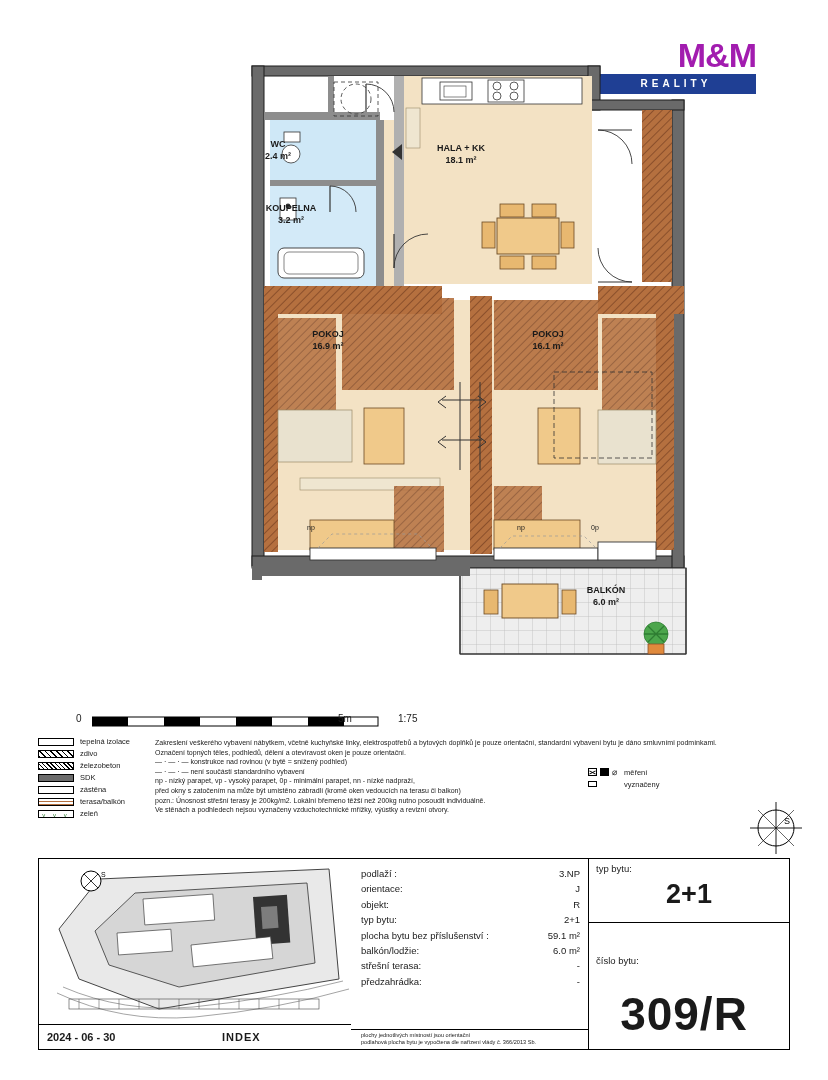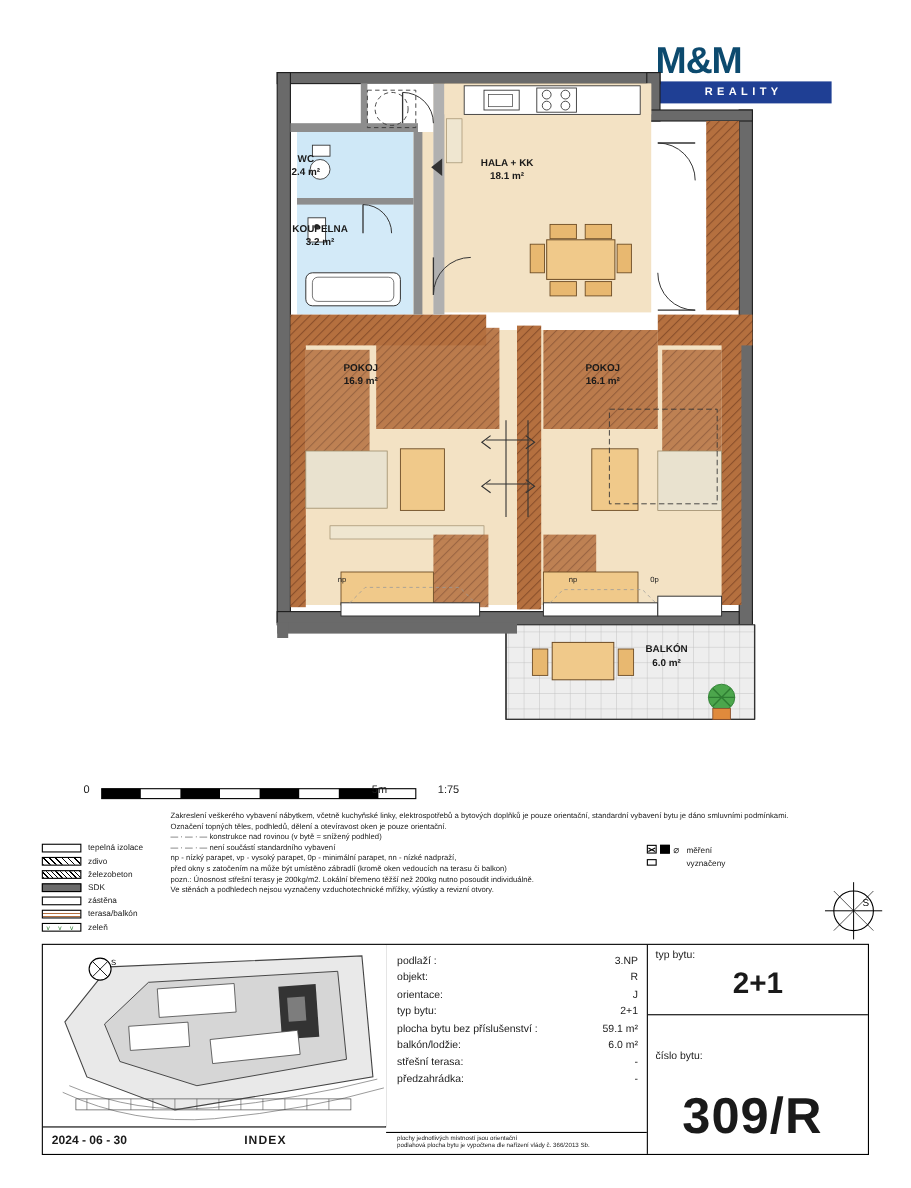--- a/index.html
+++ b/index.html
@@ -11,22 +11,22 @@
     color: #1a1a1a;
     position: relative;
     overflow: hidden;
   }
 
   
   .logo {
     position:absolute; left:596px; top:38px; width:160px; height:60px;
   }
   .logo-top {
-    background:#ffffff; color:#0c4a6e; font-weight:bold; font-size:34px;
-    letter-spacing:-1px; text-align:left; line-height:34px; height:36px;
+    background:#ffffff; color:#a21caf; font-weight:bold; font-size:34px;
+    letter-spacing:-1px; text-align:right; line-height:34px; height:36px;
   }
   .logo-bottom {
     background:#1f3f94; color:#ffffff; font-size:10px; font-weight:bold;
     letter-spacing:4px; text-align:center; line-height:20px; height:20px;
   }
 
   
   .plan { position:absolute; left:10px; top:0; width:828px; height:690px;padding-left:32px; }
 
   .room-label {
@@ -35,21 +35,21 @@
   }
   .room-label .area { font-weight:bold; font-size:9px; }
 
   .tiny { font-size:7px; }
 
   
   .scalebar { position:absolute; left:40px; top:715px; width:400px; height:22px; }
   .scalebar .lbl { position:absolute; font-size:10px; top:-2px; }
 
   
-  .legend { position:absolute; left:38px; top:736px; width:110px; font-size:7.5px;margin-top:29px; }
+  .legend { position:absolute; left:38px; top:736px; width:110px; font-size:7.5px; }
   .legend-row { display:flex; align-items:center; height:11px; margin-bottom:1px; }
   .legend-swatch { width:36px; height:8px; border:1px solid #000; margin-right:6px; flex:0 0 36px; }
   .sw-insul { background:#ffffff; }
   .sw-zdivo { background: repeating-linear-gradient(45deg,#000 0 1px,#fff 1px 4px); }
   .sw-beton { background: repeating-linear-gradient(45deg,#000 0 1px,#fff 1px 3px),repeating-linear-gradient(-45deg,#000 0 1px,#fff 1px 3px); }
   .sw-sdk { background:#6b6b6b; }
   .sw-zastin { background:#ffffff; }
   .sw-terasa { background: repeating-linear-gradient(0deg,#b5703f 0 1px,#fff 1px 3px); }
   .sw-zelen { background:#ffffff; font-size:6px; color:#2e7d32; text-align:center; line-height:8px; letter-spacing:3px; }
 
@@ -454,26 +454,26 @@
     <span class="d">2024 - 06 - 30</span>
     <span class="i">INDEX</span>
   </div>
 
   <div class="col-mid">
     <div class="mid-row">
       <span class="k">podlaží :</span>
       <span class="v">3.NP</span>
     </div>
     <div class="mid-row">
+      <span class="k">orientace:</span>
+      <span class="v">J</span>
+    </div>
+    <div class="mid-row">
       <span class="k">objekt:</span>
       <span class="v">R</span>
-    </div>
-    <div class="mid-row">
-      <span class="k">orientace:</span>
-      <span class="v">J</span>
     </div>
     <div class="mid-row">
       <span class="k">typ bytu:</span>
       <span class="v">2+1</span>
     </div>
     <div class="mid-row">
       <span class="k">plocha bytu bez příslušenství :</span>
       <span class="v">59.1 m²</span>
     </div>
     <div class="mid-row">

